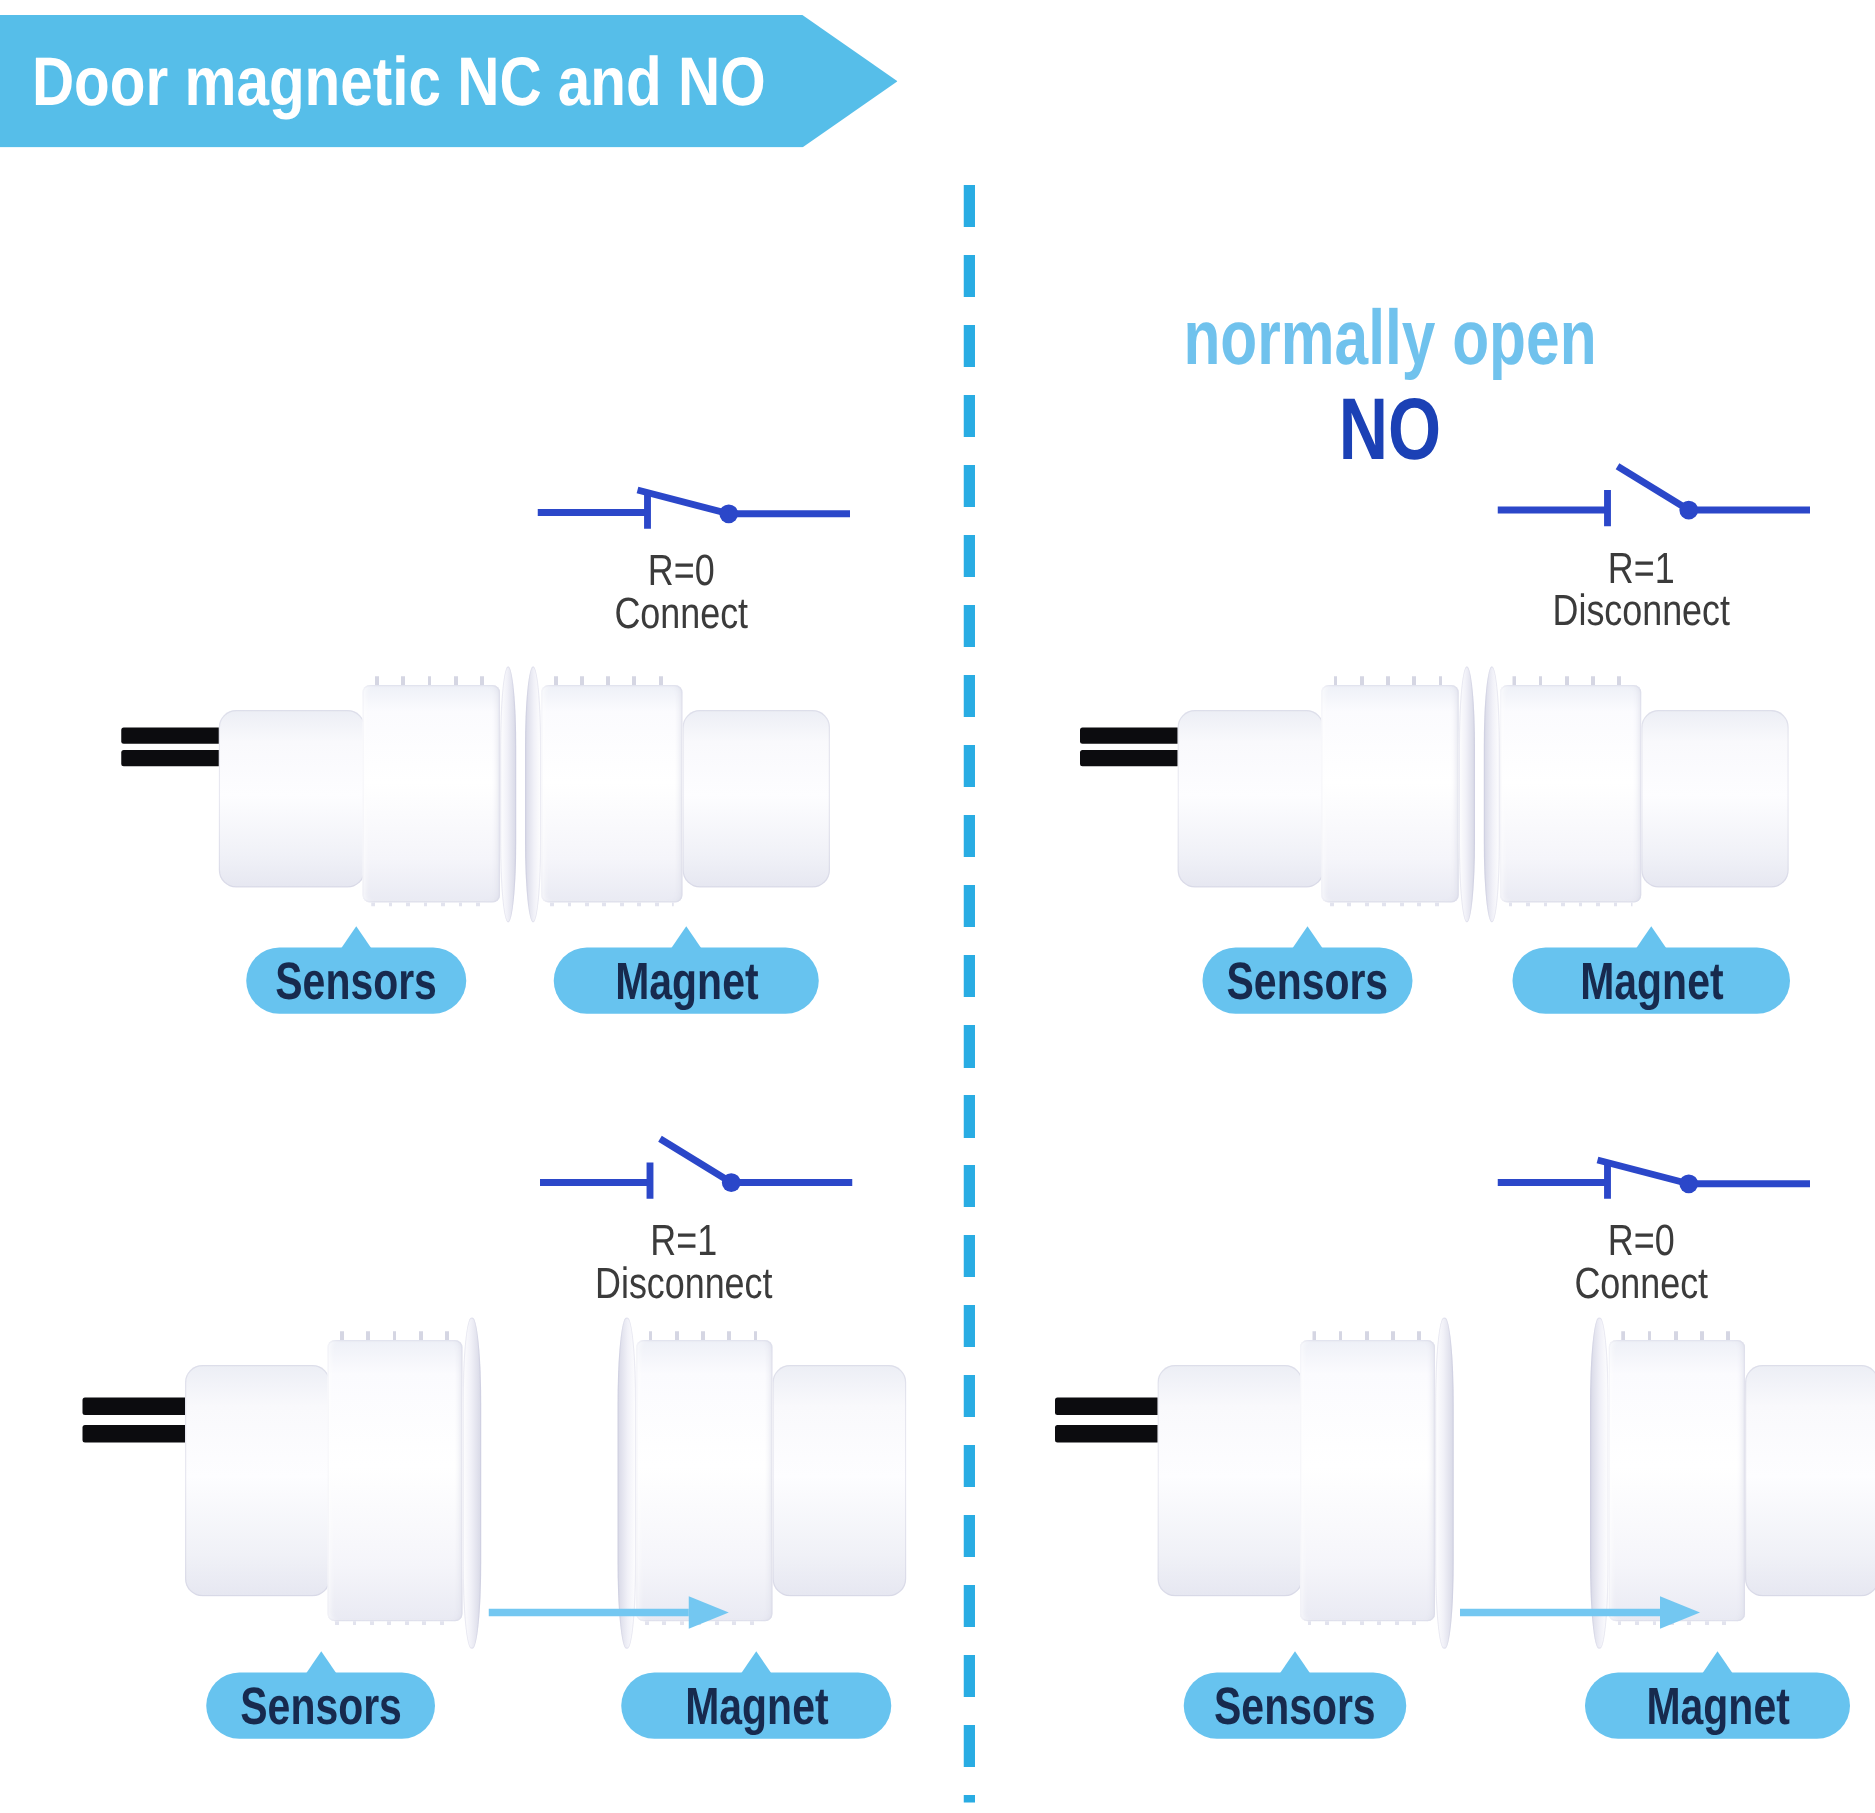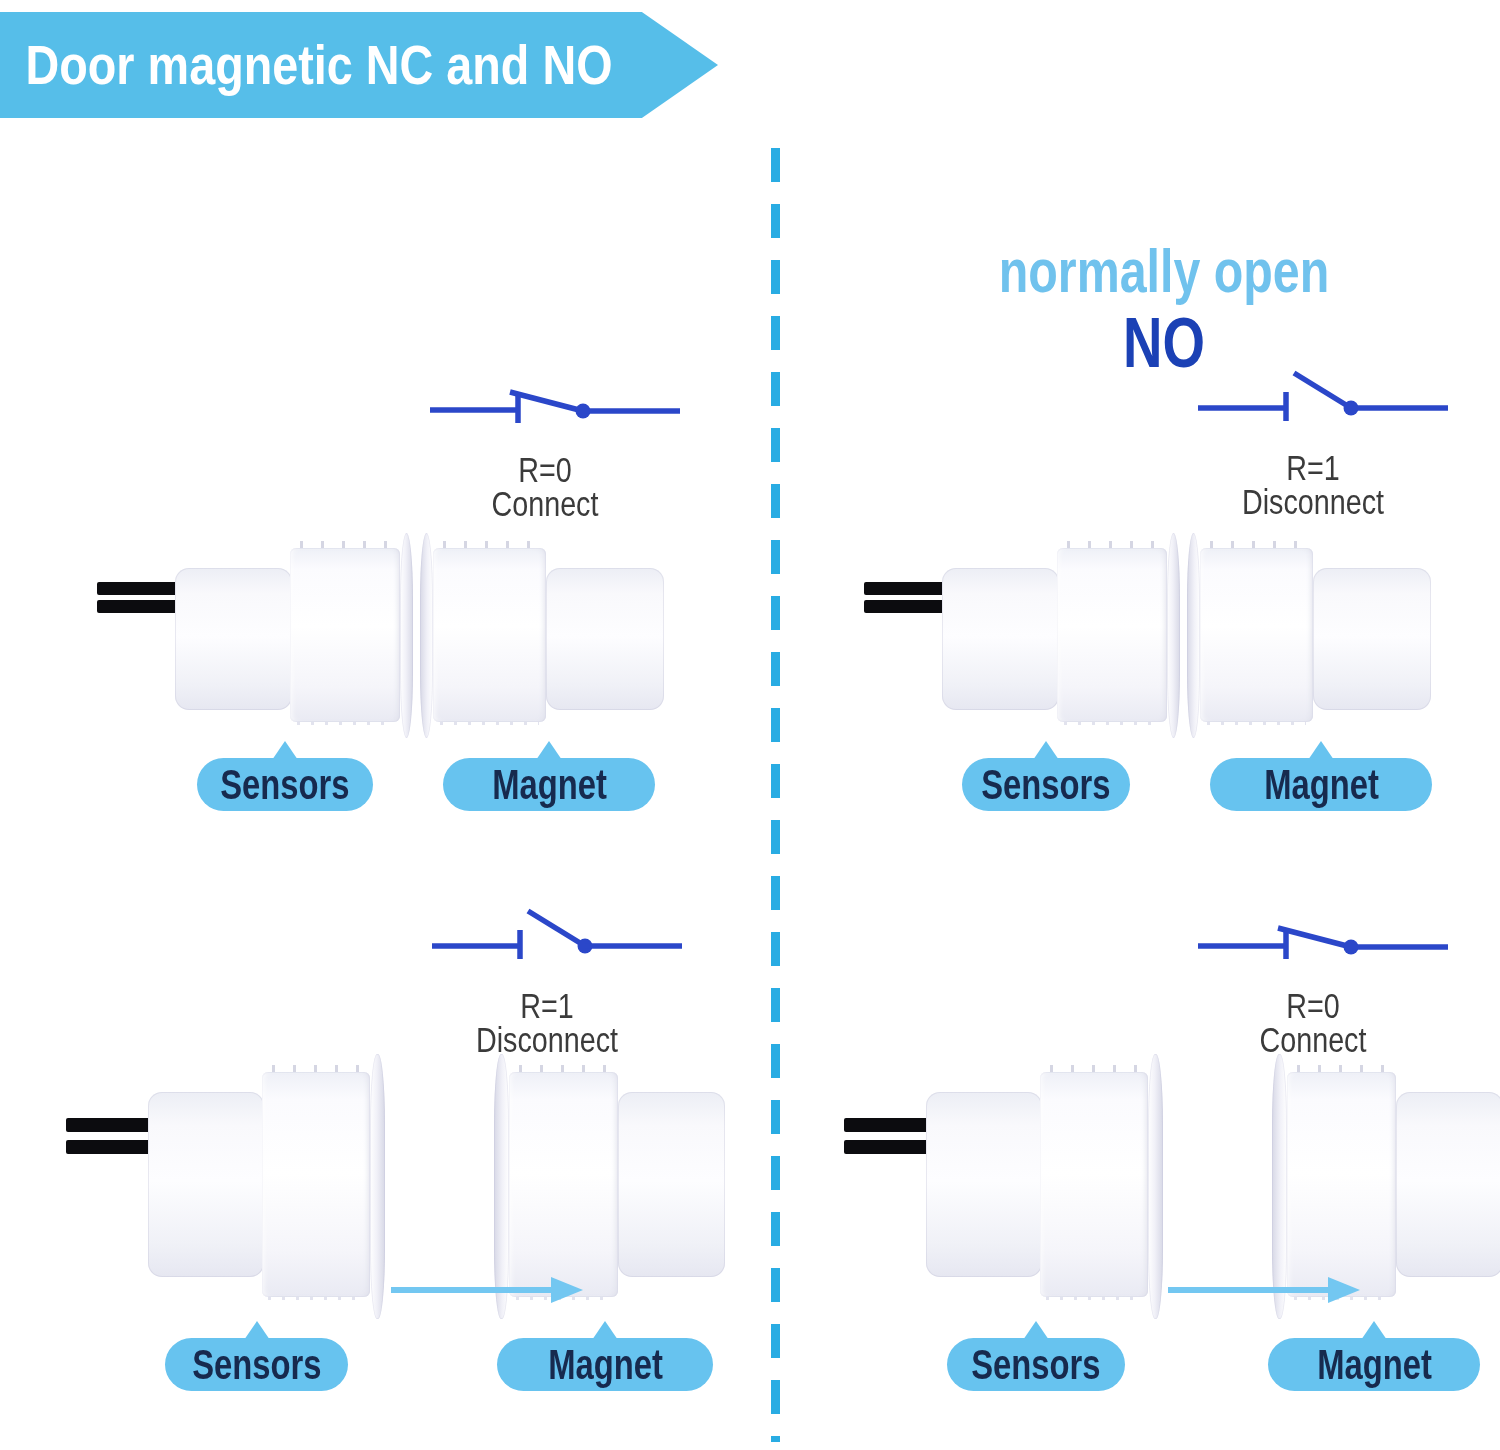--- a/index.html
+++ b/index.html
@@ -22,21 +22,21 @@
     position:absolute;left:771px;top:148px;width:9px;height:1294px;
     background:repeating-linear-gradient(to bottom,#29ACE3 0 34px,transparent 34px 56px);
   }
   
   .heading-block{position:absolute;width:600px;text-align:center;}
   .heading-light{font-size:62px;line-height:62px;font-weight:bold;color:#70C2ED;transform:scaleX(.78);transform-origin:center;}
   .heading-dark{font-size:70px;line-height:70px;font-weight:bold;color:#1B41B5;margin-top:6px;transform:scaleX(.78);transform-origin:center;}
   
   .switch{position:absolute;width:250px;}
   .switch svg{display:block;}
-  .switch-labels{width:250px;text-align:center;transform:translateX(-10px);margin-top:19px;}
+  .switch-labels{width:250px;text-align:center;transform:translateX(-10px);margin-top:6px;}
   .switch-labels div{
     font-size:35px;line-height:34px;color:#3B3B3B;font-weight:500;
     transform:scaleX(.82);transform-origin:center;
   }
   
   .device{position:absolute;}
   .device .part{position:absolute;}
   .wire{position:absolute;background:#0c0c0f;border-radius:2px;}
   .body-rear{
     border-radius:14px;
@@ -106,21 +106,21 @@
 
 <div class="canvas">
 
   <div class="banner">
     <div class="banner-title">Door magnetic NC and NO</div>
   </div>
 
   <div class="divider"></div>
 
 
-  <div class="heading-block" style="left:864px;top:240px;">
+  <div class="heading-block" style="left:812px;top:240px;">
     <div class="heading-light">normally open</div>
     <div class="heading-dark">NO</div>
   </div>
 
   <div class="switch" style="left:430px;top:370px;">
     <svg width="250" height="64" viewBox="0 0 250 64">
       <line x1="0" y1="40" x2="88" y2="40" stroke="#2B47C9" stroke-width="5.5"></line>
       <line x1="88" y1="24" x2="88" y2="53" stroke="#2B47C9" stroke-width="5.5"></line>
       <line x1="80" y1="22" x2="153" y2="41" stroke="#2B47C9" stroke-width="5.5"></line>
       <circle cx="153" cy="41" r="7.5" fill="#2B47C9"></circle>

